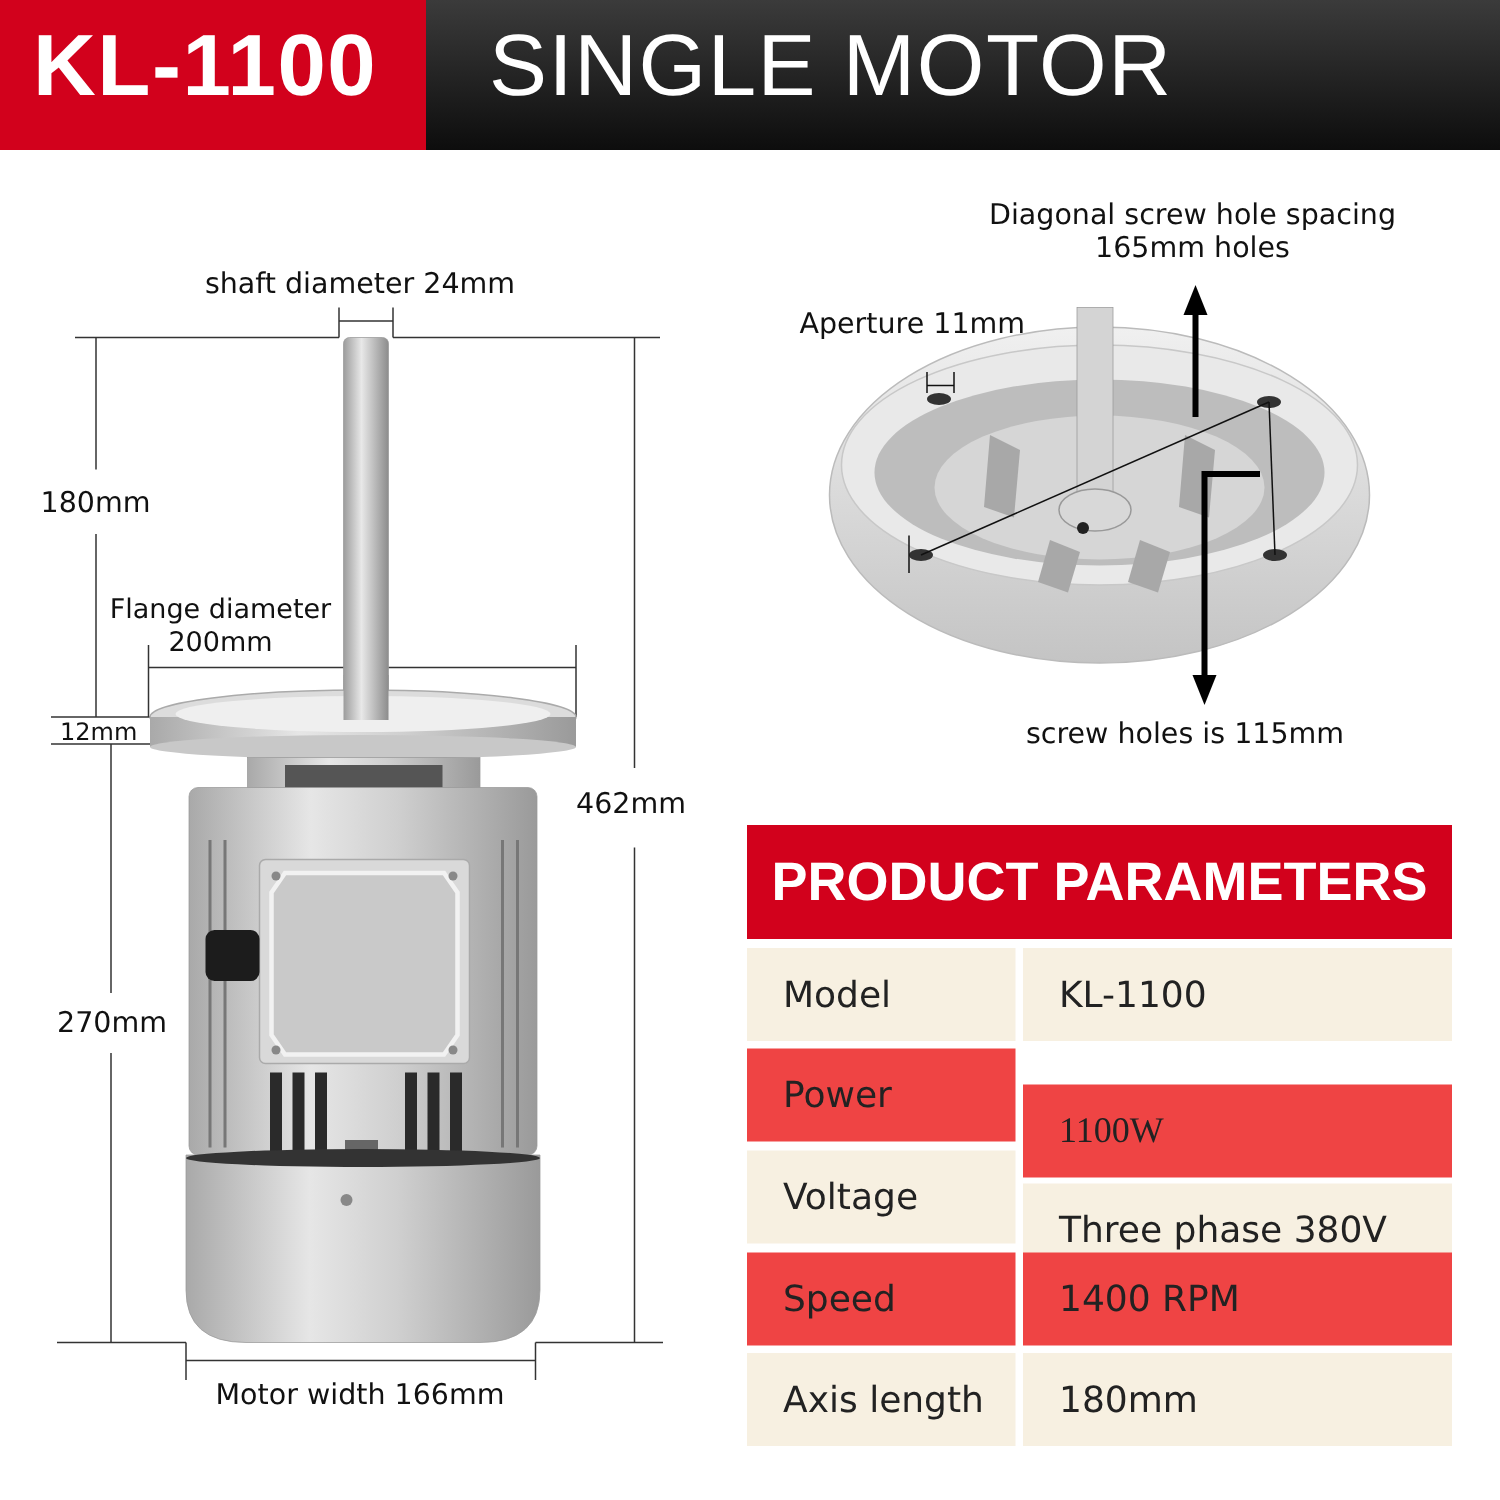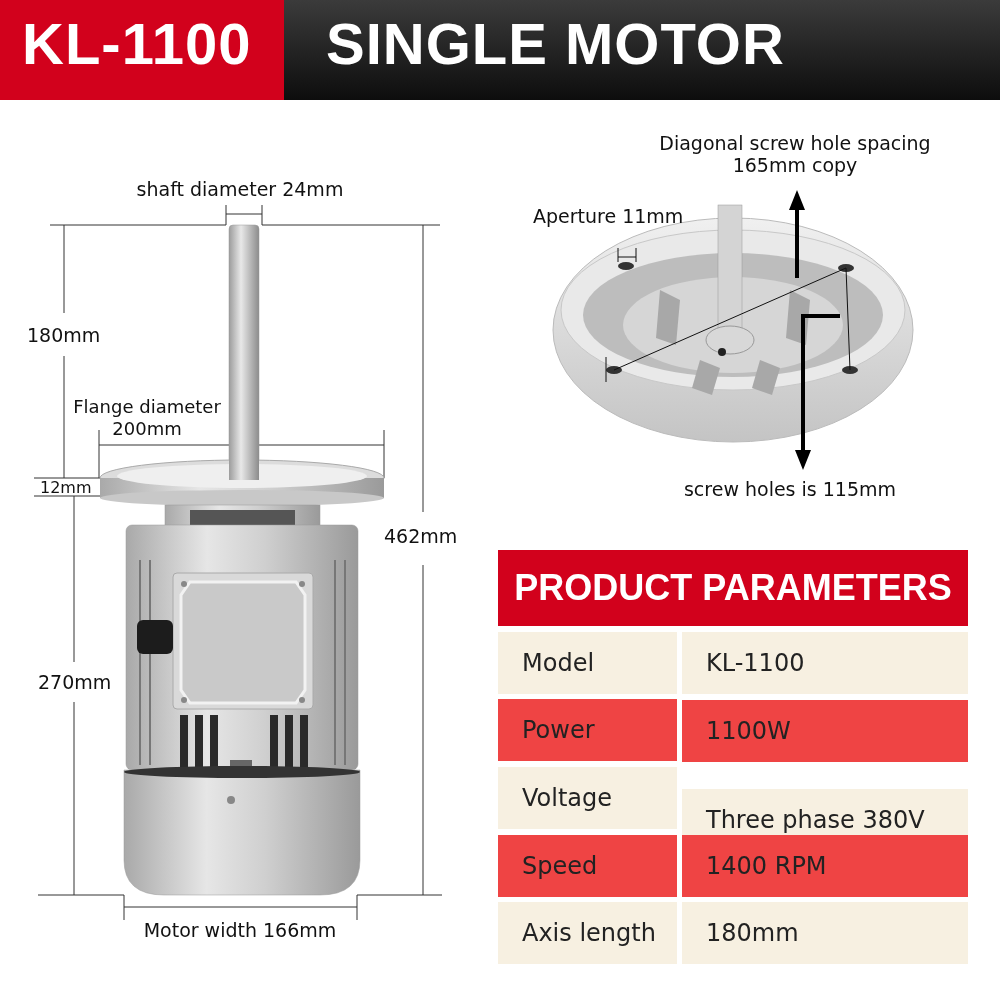--- a/index.html
+++ b/index.html
@@ -3,21 +3,21 @@
 <meta charset="utf-8">
 <style>
   html, body { margin: 0; padding: 0; }
   body { width: 1000px; height: 1000px; position: relative; overflow: hidden; background: #ffffff; font-family: "DejaVu Sans", sans-serif; color: #1a1a1a; }
   .abs { position: absolute; }
 
   
   .hdr-red { left: 0; top: 0; width: 284px; height: 100px; background: #d2011c; }
   .hdr-dark { left: 284px; top: 0; width: 716px; height: 100px; background: linear-gradient(180deg, #3b3b3b 0%, #0d0d0d 100%); }
   .hdr-model { left: 22px; top: 10px; font-family: "Liberation Sans", sans-serif; font-weight: bold; font-size: 58px; color: #fff; letter-spacing: 1px; }
-  .hdr-title { left: 326px; top: 10px; font-family: "Liberation Sans", sans-serif; font-weight: bold; font-size: 58px; color: #fff; letter-spacing: 1px; }
+  .hdr-title { left: 326px; top: 10px; font-family: "Liberation Sans", sans-serif; font-weight: normal; font-size: 58px; color: #fff; letter-spacing: 1px; }
 
   .label { font-size: 19px; color: #111; white-space: nowrap; }
   .center { text-align: center; }
 
   
   .pp-head { left: 498px; top: 550px; width: 470px; height: 76px; background: #d2011c; }
   .pp-title { left: 498px; top: 550px; width: 470px; height: 76px; line-height: 76px; text-align: center; font-family: "Liberation Sans", sans-serif; font-weight: bold; font-size: 36px; color: #fff; }
   .row-cell { height: 62px; line-height: 62px; font-size: 24px; color: #222; box-sizing: border-box; }
   .c1 { left: 498px; width: 179px; padding-left: 24px; }
   .c2 { left: 682px; width: 286px; padding-left: 24px; }
@@ -159,35 +159,35 @@
   </g>
 
   <line x1="797" y1="278" x2="797" y2="208" stroke="#000" stroke-width="4"></line>
   <polygon points="789,210 805,210 797,190" fill="#000"></polygon>
   <polyline points="840,316 803,316 803,452" stroke="#000" stroke-width="4" fill="none"></polyline>
   <polygon points="795,450 811,450 803,470" fill="#000"></polygon>
 </svg>
 
 <div class="abs label center" style="left:630px;top:132px;width:330px;line-height:22px;">
   <div>Diagonal screw hole spacing</div>
-  <div>165mm copy</div>
+  <div>165mm holes</div>
 </div>
 <div class="abs label" style="left:533px;top:205px;">Aperture 11mm</div>
 <div class="abs label center" style="left:610px;top:478px;width:360px;line-height:22px;">
   <div>screw holes is 115mm</div>
 </div>
 
 <div class="abs pp-head"></div>
 <div class="abs pp-title">PRODUCT PARAMETERS</div>
 
 <div class="abs row-cell c1 odd" style="top:632px;">Model</div>
 <div class="abs row-cell c2 odd" style="top:632px;">KL-1100</div>
 
 <div class="abs row-cell c1 even" style="top:699px;">Power</div>
-<div class="abs row-cell c2 even" style="top:700px;">1100W</div>
+<div class="abs row-cell c2 even" style="top:723px;font-family:Liberation Serif, serif;">1100W</div>
 
 <div class="abs row-cell c1 odd" style="top:767px;">Voltage</div>
 <div class="abs row-cell c2 odd" style="top:767px;margin-top:22px;">Three phase 380V</div>
 
 <div class="abs row-cell c1 even" style="top:835px;">Speed</div>
 <div class="abs row-cell c2 even" style="top:835px;">1400 RPM</div>
 
 <div class="abs row-cell c1 odd" style="top:902px;">Axis length</div>
 <div class="abs row-cell c2 odd" style="top:902px;">180mm</div>
 

